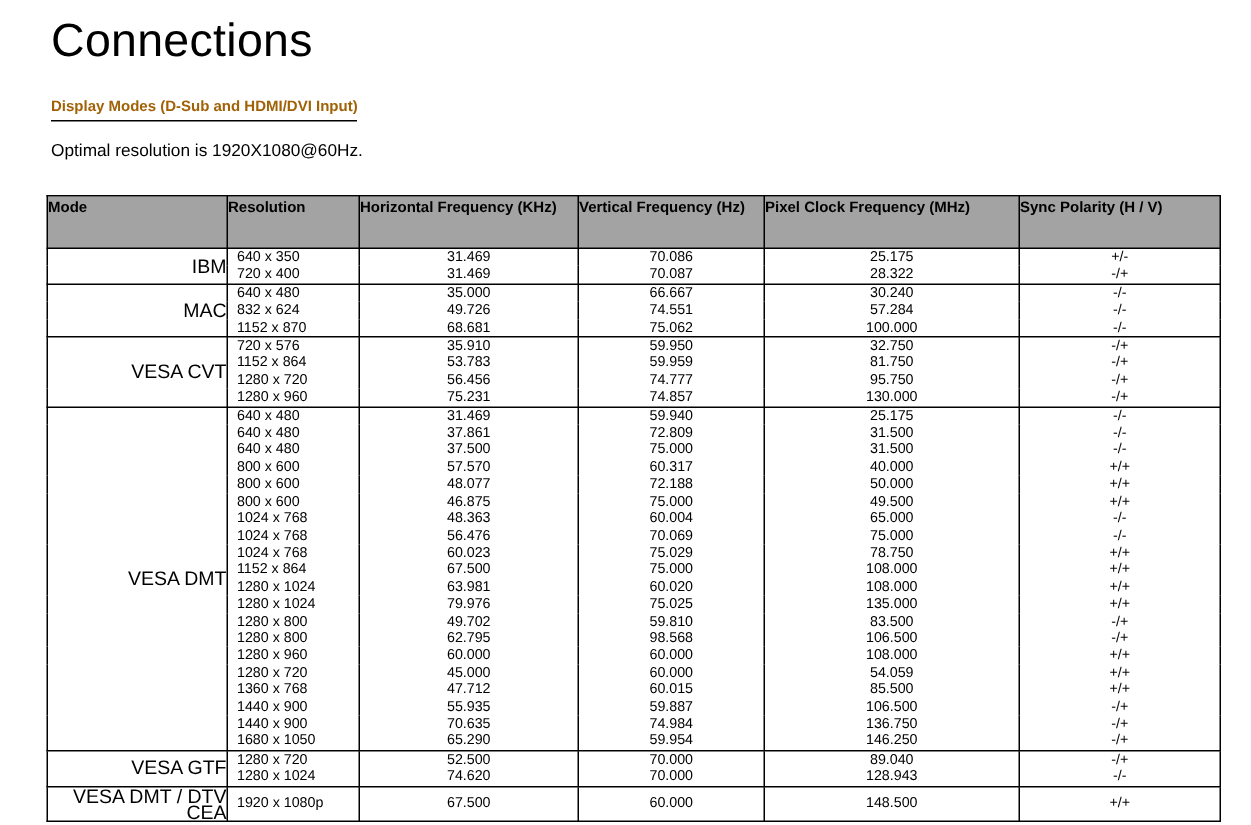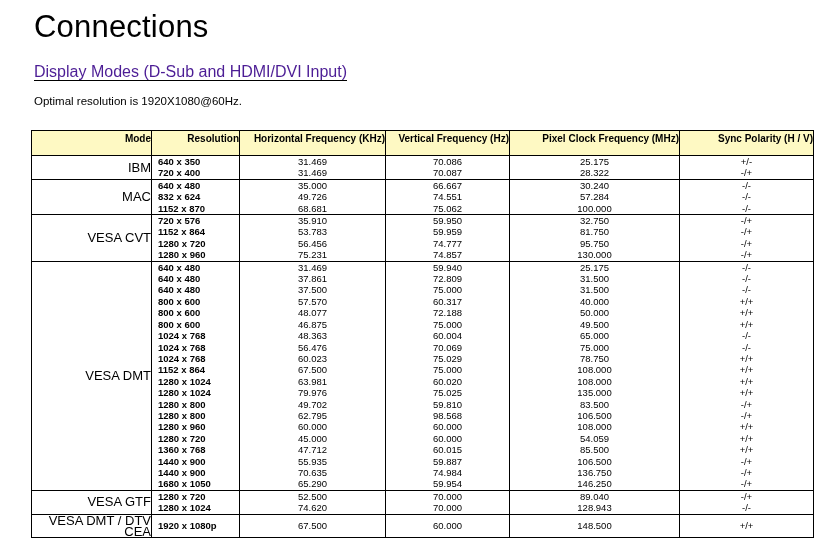--- a/index.html
+++ b/index.html
@@ -24,48 +24,48 @@
   .page-title {
     font-family: "Liberation Sans", sans-serif;
     font-size: 31px;
     font-weight: 400;
     letter-spacing: 0.2px;
     color: #000000;
     margin: 8px 0 0 8px;
     line-height: 38px;
   }
   .section-heading {
-    font-size: 16px;
-    font-weight: normal;
-    color: #4c1d95;
+    font-size: 10px;
+    font-weight: bold;
+    color: #a16207;
     margin: 18px 0 0 8px;
     display: inline-block;
     border-bottom: 1px solid #000;
     padding-bottom: 1px;
     line-height: 15px;
   }
   .subnote {
     font-size: 11.5px;
     color: #000;
     margin: 13px 0 22px 8px;
     line-height: 14px;
   }
   table.modes {
     border-collapse: collapse;
     width: 782px;
     margin-left: 5px;
     table-layout: fixed;
   }
   table.modes th {
-    background: #fef9c3;
+    background: #a3a3a3;
     border: 1px solid #000;
     font-size: 10px;
     font-weight: bold;
-    text-align: right;
-    padding: 2px 0 10px 0;
+    text-align: left;
+    padding: 2px 0 20px 0;
     line-height: 12px;
   }
   table.modes td {
     border-left: 1px solid #000;
     border-right: 1px solid #000;
     font-size: 9.5px;
     text-align: center;
     padding: 0;
     line-height: 11.4px;
     height: 11.4px;
@@ -79,21 +79,20 @@
   }
   table.modes tr.group-first td {
     border-top: 1px solid #000;
   }
   table.modes tr.group-last td {
     border-bottom: 1px solid #000;
   }
   table.modes td.res {
     text-align: left;
     padding-left: 6px;
-    font-weight: bold;
   }
   col.c-mode { width: 120px; }
   col.c-res  { width: 88px; }
   col.c-hf   { width: 146px; }
   col.c-vf   { width: 124px; }
   col.c-pc   { width: 170px; }
   col.c-sp   { width: 134px; }
 </style>
 </head>
 <body>

